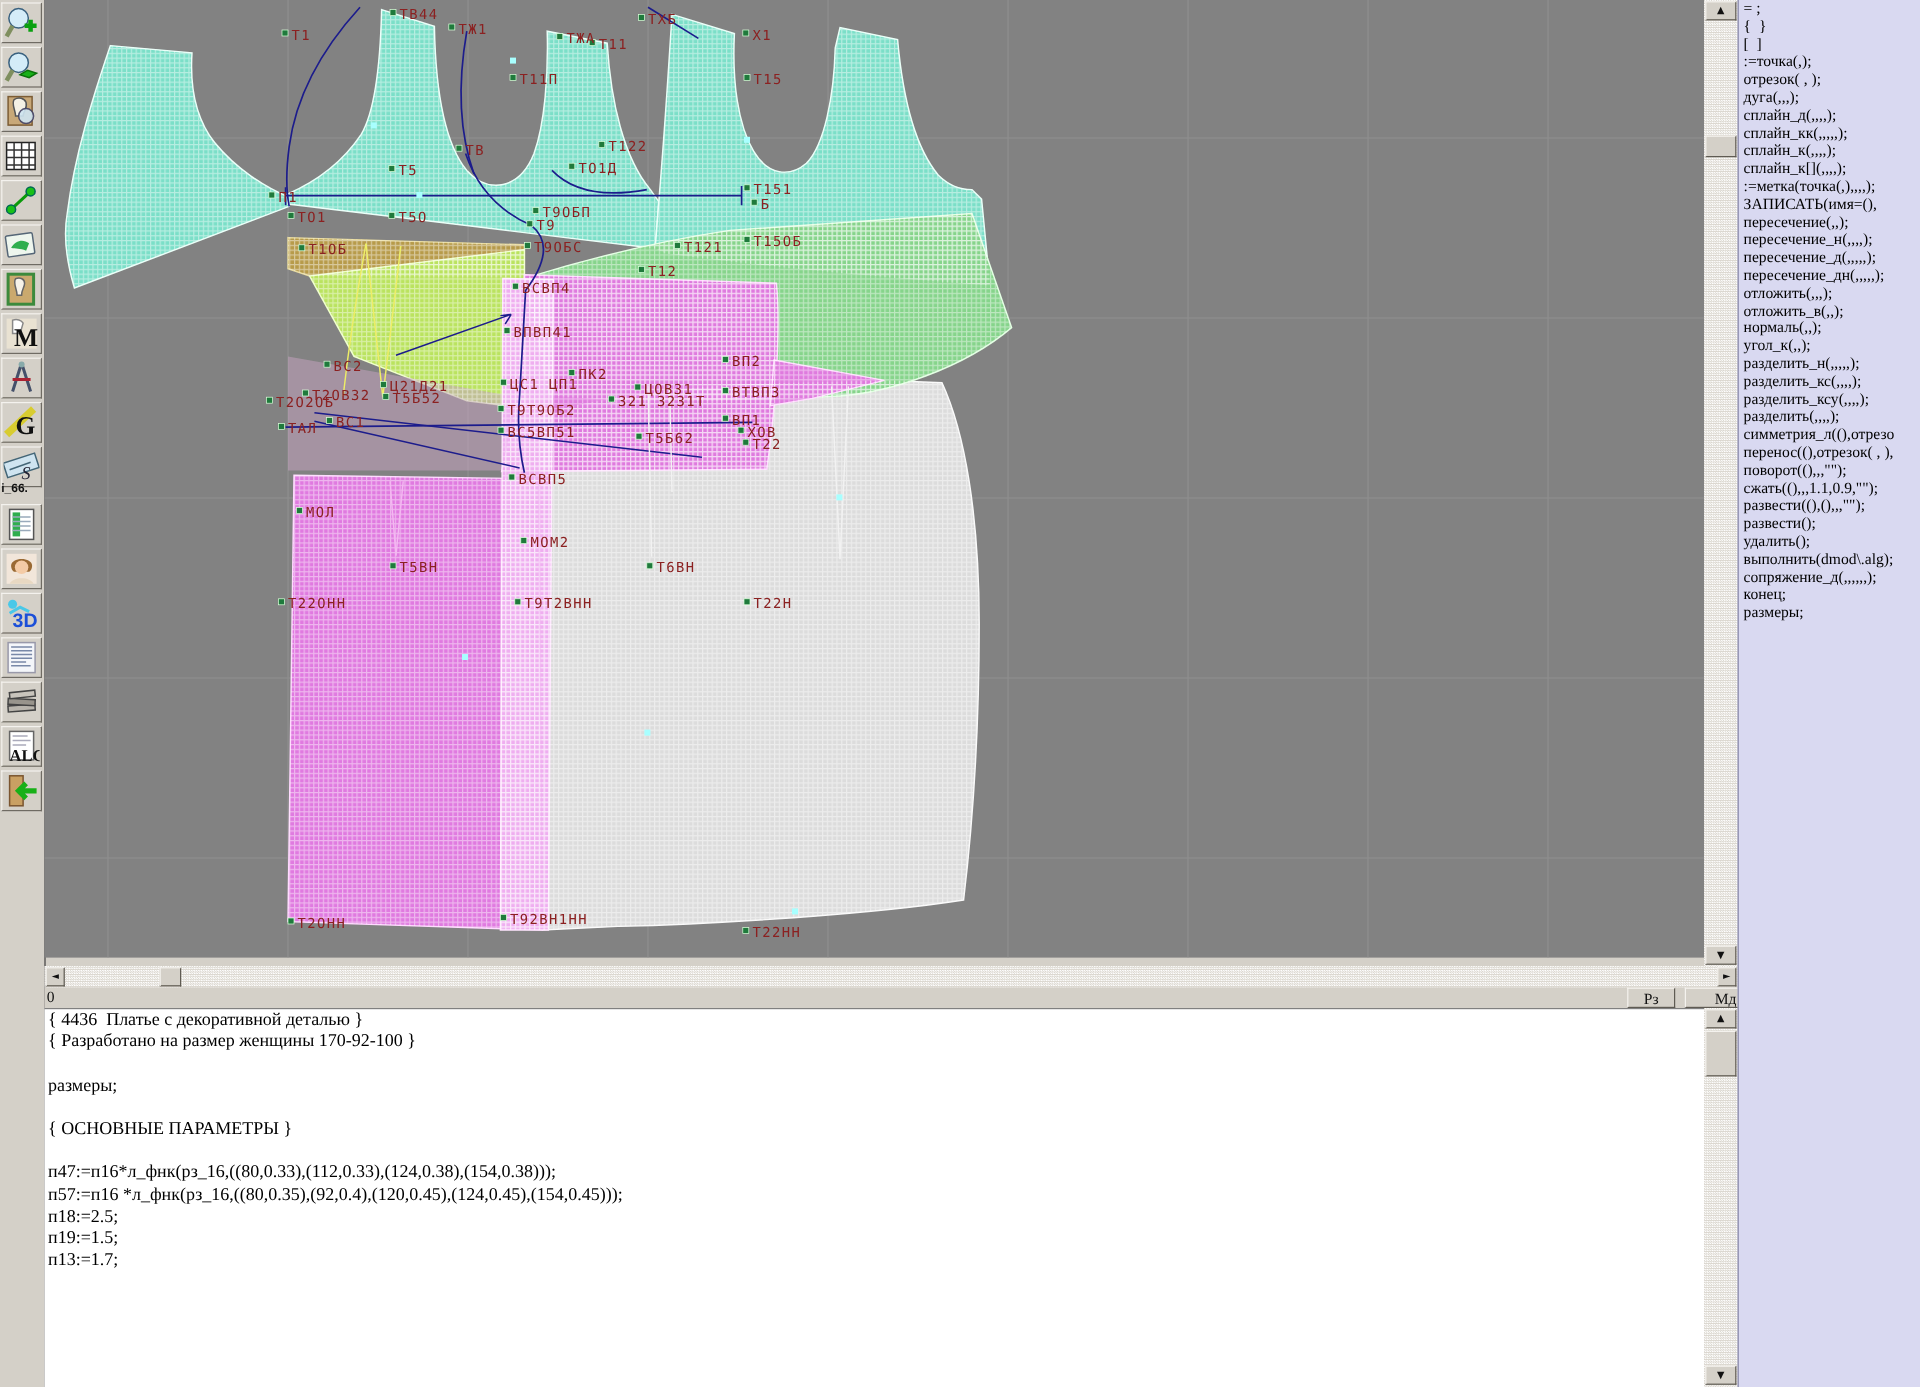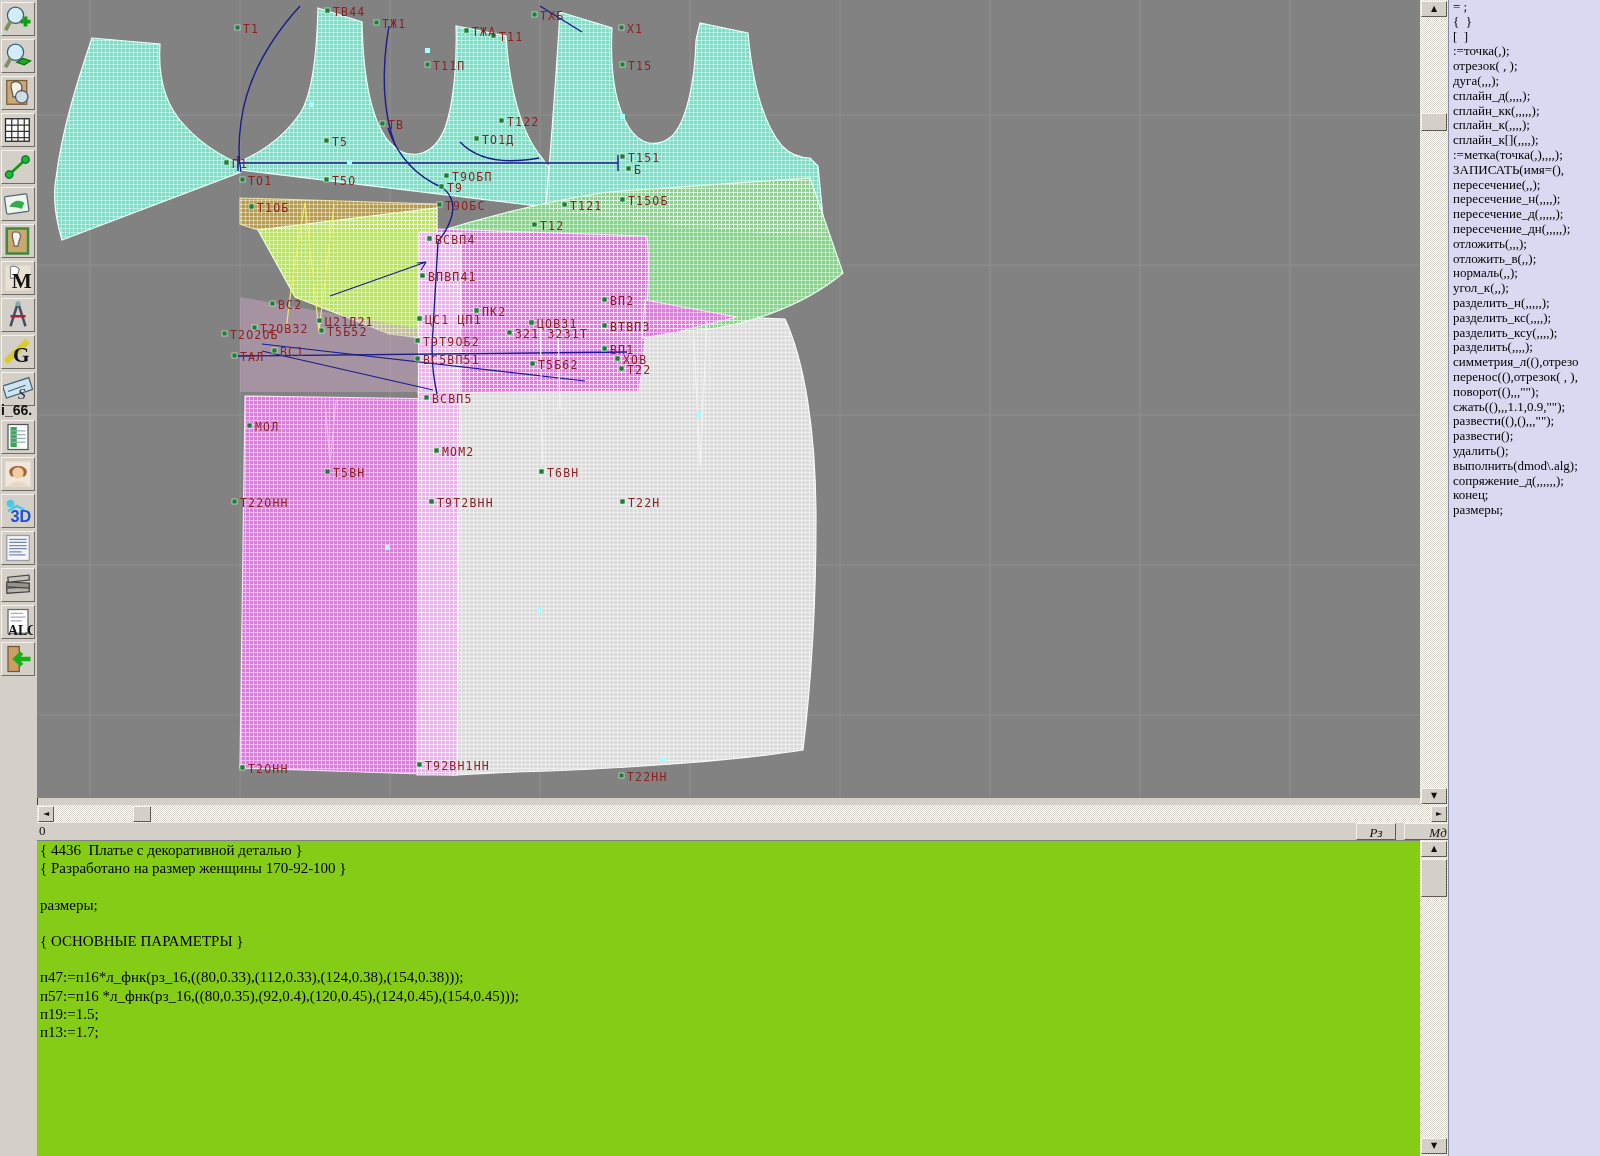--- a/index.html
+++ b/index.html
@@ -4,37 +4,37 @@
 <style>
   html,body{margin:0;padding:0;background:#555;}
   #root{position:relative;width:1600px;height:1156px;background:#d4d0c8;overflow:hidden;
         font-family:"Liberation Serif",serif;}
   
   #toolbar{position:absolute;left:0;top:0;width:37px;height:1156px;background:#d4d0c8;border-right:1px solid #404040;}
   .tbtn{position:absolute;left:1px;width:34px;height:34px;background:#d4d0c8;
         border:1px solid;border-color:#f4f2ee #6f6b63 #6f6b63 #f4f2ee;box-sizing:border-box;padding:0;cursor:pointer;}
   .tbtn svg{display:block;margin:1px auto;}
   #tb-label{position:absolute;left:1px;width:35px;text-align:left;font-family:"Liberation Sans",sans-serif;
-        font-weight:bold;font-size:14px;color:#111;}
+        font-weight:bold;font-size:10px;color:#111;}
   
   #cw{position:absolute;left:37px;top:0;width:1383px;height:798px;background:#828282;}
   
   .sb-track{position:absolute;background:repeating-conic-gradient(#ffffff 0% 25%, #d9d5cd 0% 50%) 0 0/2px 2px;}
   .sb-btn{position:absolute;background:#d4d0c8;border:1px solid;border-color:#f4f2ee #5f5b53 #5f5b53 #f4f2ee;
           box-sizing:border-box;font-size:8px;line-height:14px;text-align:center;color:#111;cursor:pointer;
           font-family:"DejaVu Sans",sans-serif;}
   .sb-thumb{position:absolute;background:#d4d0c8;border:1px solid;border-color:#f4f2ee #5f5b53 #5f5b53 #f4f2ee;cursor:pointer;box-sizing:border-box;}
   
   #statusrow{position:absolute;left:37px;top:823px;width:1411px;height:17px;background:#d4d0c8;}
   #zerolbl{position:absolute;left:2px;top:0px;font-size:13px;color:#111;}
   .minibtn{position:absolute;top:0;height:17px;background:#d4d0c8;border:1px solid;cursor:pointer;
            border-color:#f4f2ee #5f5b53 #5f5b53 #f4f2ee;font-size:13px;font-family:"Liberation Serif",serif;
-           text-align:center;line-height:15px;box-sizing:border-box;color:#111;font-style:italic;}
-  
-  #editor{position:absolute;left:37px;top:840px;width:1383px;height:316px;background:#84cc16;
+           text-align:center;line-height:15px;box-sizing:border-box;color:#111;}
+  
+  #editor{position:absolute;left:37px;top:840px;width:1383px;height:316px;background:#ffffff;
           border-top:1px solid #808080;box-sizing:border-box;overflow:hidden;cursor:text;}
   #editor .eline{white-space:pre;font-size:15px;line-height:18.2px;color:#000;padding-left:3px;}
   
   #cmdpanel{position:absolute;left:1448px;top:0;width:152px;height:1156px;background:#d9d9f1;
             border-left:1px solid #8888a8;box-sizing:border-box;overflow:hidden;}
   #cmdpanel .cline{white-space:pre;font-size:13px;line-height:14.8px;color:#000;padding-left:4px;cursor:pointer;}
 </style>
 </head>
 <body>
 
@@ -365,20 +365,21 @@
   <div id="editor">
       <div class="eline">{ 4436  Платье с декоративной деталью }</div>
       <div class="eline">{ Разработано на размер женщины 170-92-100 }</div>
       <div class="eline"> </div>
       <div class="eline">размеры;</div>
       <div class="eline"> </div>
       <div class="eline">{ ОСНОВНЫЕ ПАРАМЕТРЫ }</div>
       <div class="eline"> </div>
       <div class="eline">п47:=п16*л_фнк(рз_16,((80,0.33),(112,0.33),(124,0.38),(154,0.38)));</div>
       <div class="eline">п57:=п16 *л_фнк(рз_16,((80,0.35),(92,0.4),(120,0.45),(124,0.45),(154,0.45)));</div>
+      <div class="eline">п18:=2.5;</div>
       <div class="eline">п19:=1.5;</div>
       <div class="eline">п13:=1.7;</div>
       <div class="eline"> </div>
     </div>
 
   <div class="sb-track" style="left:1420px;top:840px;width:28px;height:316px;"></div>
   <div class="sb-btn" style="left:1421px;top:841px;width:26px;height:16px;">▲</div>
   <div class="sb-thumb" style="left:1421px;top:859px;width:26px;height:38px;"></div>
   <div class="sb-btn" style="left:1421px;top:1138px;width:26px;height:16px;">▼</div>
 

